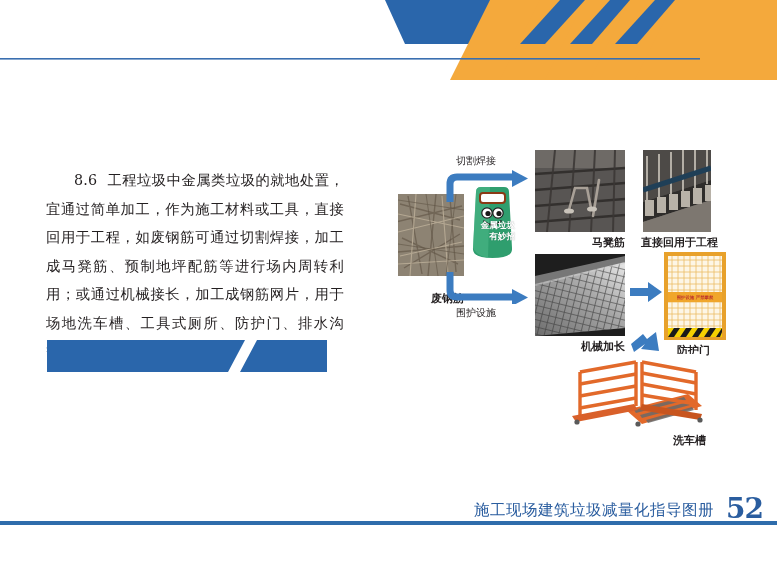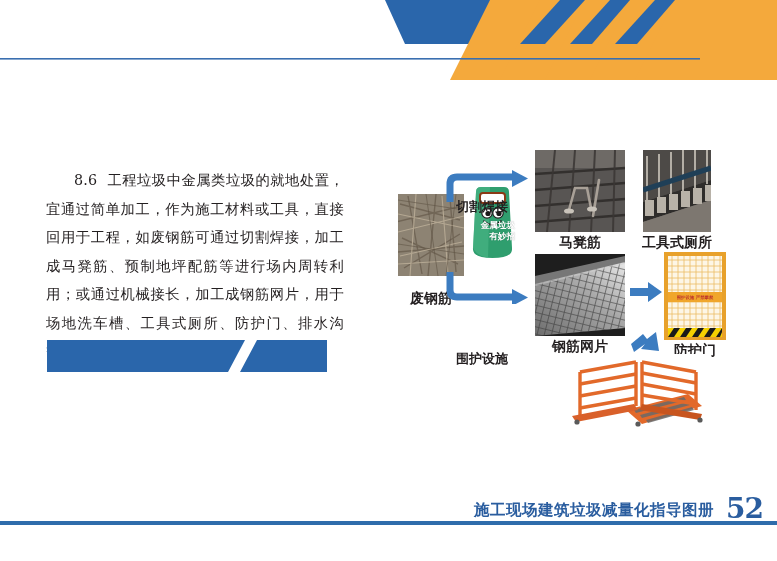--- a/index.html
+++ b/index.html
@@ -15,38 +15,38 @@
       color:#231f20;text-align:justify;text-justify:inter-ideograph;
       font-family:"DejaVu Serif","Liberation Serif",serif;}
   #article-text .indent{display:inline-block;width:28px;}
 
   
   #decor-bar{position:absolute;left:47px;top:340px;width:280px;height:32px;}
 
   
   #figure{position:absolute;left:398px;top:142px;width:340px;height:310px;}
   .ph{position:absolute;overflow:hidden;background:#cfcfcf;}
-  .cap{position:absolute;font-size:14px;line-height:13px;color:#231f20;
-       text-align:center;white-space:nowrap;
+  .cap{position:absolute;font-size:11px;line-height:13px;color:#231f20;
+       text-align:right;white-space:nowrap;
        font-family:"DejaVu Sans","Liberation Sans",sans-serif;font-weight:600;}
-  .alabel{position:absolute;font-size:13px;color:#231f20;white-space:nowrap;
-       font-family:"DejaVu Sans","Liberation Sans",sans-serif;font-weight:700;margin-top:44px;}
+  .alabel{position:absolute;font-size:10px;color:#231f20;white-space:nowrap;
+       font-family:"DejaVu Sans","Liberation Sans",sans-serif;font-weight:400;}
 
   
   #mascot{position:absolute;left:72px;top:42px;width:45px;height:78px;}
   #mascot-text{position:absolute;left:72px;top:78px;width:45px;
        text-align:right;font-size:8.6px;line-height:11px;color:#fff;
        font-weight:700;font-family:"DejaVu Sans",sans-serif;
        text-shadow:0 0 1px rgba(0,0,0,.35);}
 
   
   #footer-rule{position:absolute;left:0;top:521px;width:777px;height:4px;
       background:#2e6cab;}
   #footer-title{position:absolute;right:63px;top:500px;
-      font-size:15.5px;letter-spacing:.5px;color:#2a5d9f;font-weight:700;
+      font-size:15.5px;letter-spacing:.5px;color:#2a5d9f;font-weight:400;
       font-family:"DejaVu Serif","Liberation Serif",serif;}
   #page-number{position:absolute;right:14px;top:492px;
       font-size:28px;font-weight:700;color:#2a5d9f;letter-spacing:-1px;
       font-family:"DejaVu Serif","Liberation Serif",serif;}
 </style>
 </head>
 <body>
 
 <svg id="header-decor" viewBox="0 0 777 80" width="777" height="80">
 
@@ -152,40 +152,40 @@
     <g fill="#b8b2a8">
       <rect x="2" y="50" width="9" height="16"></rect>
         <rect x="14" y="47" width="9" height="16"></rect>
       <rect x="26" y="44" width="9" height="16"></rect>
         <rect x="38" y="41" width="9" height="16"></rect>
       <rect x="50" y="38" width="9" height="16"></rect>
         <rect x="62" y="35" width="6" height="16"></rect>
     </g>
     <path d="M0 40 L68 18" stroke="#1f3f57" stroke-width="5"></path>
   </svg>
-  <div class="cap" style="left:238px;top:94px;width:82px;">工具式厕所</div>
+  <div class="cap" style="left:238px;top:94px;width:82px;">直接回用于工程</div>
 
   <svg class="ph" style="left:137px;top:112px;width:90px;height:82px;" viewBox="0 0 90 82">
     <defs>
       <linearGradient id="meshg" x1="0" y1="1" x2="1" y2="0">
         <stop offset="0" stop-color="#6d6d6d"></stop>
           <stop offset=".6" stop-color="#a9a9a9"></stop>
         <stop offset="1" stop-color="#e8e8e8"></stop>
       </linearGradient>
       <pattern id="meshp" width="7" height="7" patternUnits="userSpaceOnUse" patternTransform="rotate(14)">
         <rect width="7" height="7" fill="none"></rect>
         <path d="M0 0 L7 0 M0 0 L0 7" stroke="#3b3b3b" stroke-width="1.6" opacity=".75"></path>
       </pattern>
     </defs>
     <rect width="90" height="82" fill="#1e1e1e"></rect>
     <polygon points="0,30 90,8 90,74 0,82" fill="url(#meshg)"></polygon>
     <polygon points="0,30 90,8 90,74 0,82" fill="url(#meshp)"></polygon>
     <polygon points="0,22 90,2 90,10 0,32" fill="#cfcfcf" opacity=".5"></polygon>
   </svg>
-  <div class="cap" style="left:137px;top:198px;width:90px;">钢筋网片</div>
+  <div class="cap" style="left:137px;top:198px;width:90px;">机械加长</div>
 
   <svg style="position:absolute;left:232px;top:140px;width:32px;height:20px;" viewBox="0 0 32 20">
     <path d="M0 6 L18 6 L18 0 L32 10 L18 20 L18 14 L0 14 Z" fill="#3c7cc0"></path>
   </svg>
 
   <svg class="ph" style="left:266px;top:110px;width:62px;height:88px;background:#fff;" viewBox="0 0 62 88">
     <rect width="62" height="88" fill="#fdf6e6"></rect>
     <rect x="2" y="2" width="58" height="84" fill="none" stroke="#e8a12b" stroke-width="4"></rect>
     <g stroke="#e9b24c" stroke-width=".8" opacity=".85">
       <path d="M8 4 L8 84 M14 4 L14 84 M20 4 L20 84 M26 4 L26 84 M32 4 L32 84
@@ -198,21 +198,21 @@
     <text x="31" y="47.4" font-size="4.4" fill="#c0392b" text-anchor="middle" font-family="DejaVu Sans, sans-serif" font-weight="700">围护设施 严禁攀爬</text>
     <rect x="4" y="76" width="54" height="9" fill="#f5d100"></rect>
     <g fill="#1a1a1a">
       <polygon points="4,85 10,76 16,76 10,85"></polygon>
         <polygon points="16,85 22,76 28,76 22,85"></polygon>
       <polygon points="28,85 34,76 40,76 34,85"></polygon>
         <polygon points="40,85 46,76 52,76 46,85"></polygon>
       <polygon points="52,85 58,76 58,80 56,85"></polygon>
     </g>
   </svg>
-  <div class="cap" style="left:266px;top:202px;width:62px;">防护门</div>
+  <div class="cap" style="left:250px;top:202px;width:62px;">防护门</div>
 
   <svg style="position:absolute;left:232px;top:190px;width:30px;height:30px;" viewBox="0 0 30 30">
     <path d="M1 4 L13 -6 L17 -1 L26 -8 L29 11 L11 9 L15 4 L4 12 Z" fill="#3c7cc0" transform="translate(0,8)"></path>
   </svg>
 
   <svg class="ph" style="left:166px;top:212px;width:142px;height:76px;background:#fff;" viewBox="0 0 142 76">
     <rect width="142" height="76" fill="#fff"></rect>
 
     <polygon points="62,56 124,40 138,52 78,70" fill="#e2692a"></polygon>
     <g fill="#6a6a6a" opacity=".85">
@@ -230,17 +230,18 @@
       <path d="M78 8 L78 52 M132 18 L132 56"></path>
       <path d="M78 8 L132 18 M78 19 L132 29 M78 30 L132 40 M78 41 L132 50"></path>
     </g>
 
     <polygon points="8,62 70,50 74,56 12,68" fill="#d9602a"></polygon>
     <polygon points="78,50 138,60 136,66 76,56" fill="#c8551f"></polygon>
     <circle cx="13" cy="68" r="2.6" fill="#5a5a5a"></circle>
     <circle cx="74" cy="70" r="2.6" fill="#5a5a5a"></circle>
     <circle cx="136" cy="66" r="2.6" fill="#5a5a5a"></circle>
   </svg>
+  <div class="cap" style="left:166px;top:292px;width:142px;">洗车槽</div>
 </div>
 
 <div id="footer-rule"></div>
 <div id="footer-title">施工现场建筑垃圾减量化指导图册</div>
 <div id="page-number">52</div>
 
 </body></html>

